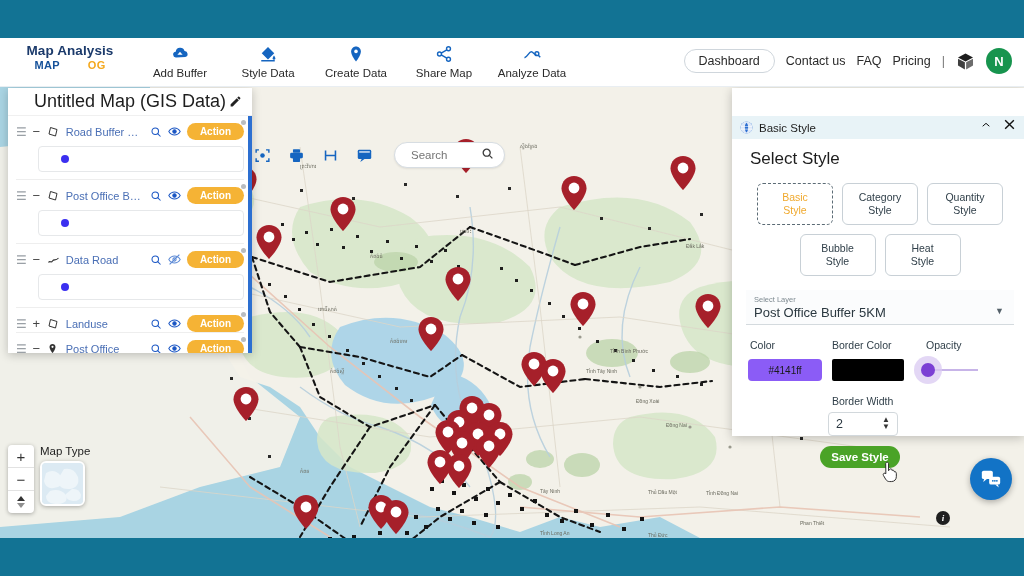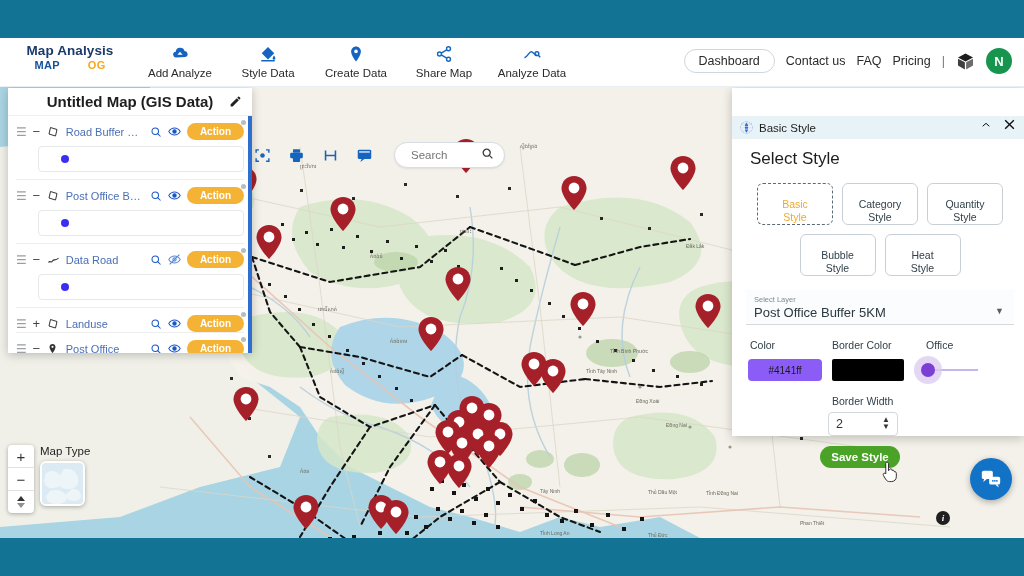--- a/index.html
+++ b/index.html
@@ -95,21 +95,21 @@
     position:absolute; left: 8px; top: 50px;
     width: 244px; height: 265px;
     background:#ffffff;
     box-shadow: 0 2px 9px rgba(0,0,0,.22);
     z-index: 30; overflow:hidden;
   }
   #layers-header {
     height: 28px; display:flex; align-items:center; justify-content:center;
     position:relative; border-bottom:1px solid #f0f0f0;
   }
-  #layers-header .title { font-size: 15px; font-weight:bold; color:#1d1d1d; }
+  #layers-header .title { font-size: 18px; font-weight:normal; color:#1d1d1d; }
   #layers-header .edit-ico { position:absolute; right:10px; top:6px; cursor:pointer; color:#222;}
   .layer-scroll { height: 237px; overflow:hidden; position:relative; }
   .layer-row {
     display:flex; align-items:center; padding: 7px 8px 0 8px; gap:6px;
     position:relative;
   }
   .lr-drag { color:#9aa0a6; font-size:12px; cursor:grab; letter-spacing:-1px;}
   .lr-toggle { color:#444; font-size:13px; cursor:pointer; width:9px; text-align:center;}
   .lr-geo { width:13px; display:flex; align-items:center; color:#333; }
   .lr-name { font-size:11px; color:#4a6fb5; flex:1; overflow:hidden; text-overflow:ellipsis; white-space:nowrap; cursor:pointer;}
@@ -162,21 +162,21 @@
   #sp-header .sp-globe { width:13px;height:13px; display:flex;}
   #sp-header .sp-title { font-size:11.5px; color:#1d1d1d; }
   #sp-header .sp-ctrls { position:absolute; right:8px; top:2px; display:flex; gap:10px; align-items:center;}
   #sp-header .sp-ctrls span { cursor:pointer; color:#111; display:flex; }
   #sp-body { padding: 8px 10px 0 14px; position:relative; height:325px;}
   .sp-h1 { font-size:17px; color:#1d1d1d; margin: 2px 0 14px 4px; }
 
   .style-grid { display:flex; flex-wrap:wrap; gap:9px; justify-content:center; margin-bottom:14px;}
   .style-btn {
     width: 76px; height: 42px; border:1px solid #c8d0d6; border-radius:6px;
-    display:flex; align-items:flex-end; justify-content:center; text-align:center;
+    display:flex; align-items:center; justify-content:center; text-align:center;
     font-size:10.5px; line-height:13px; color:#31404a; cursor:pointer; background:#fff;
   }
   .style-btn.active { color:#f0a92e; border:1px dashed #5b6b75; }
 
   .field-select {
     border-bottom:1px solid #d4dade; background:#fbfcfd;
     padding: 5px 8px 4px 8px; position:relative; margin-bottom:14px;
   }
   .fs-label { font-size:7.5px; color:#7e8a91; }
   .fs-value { font-size:13px; color:#2b3840; margin-top:1px; }
@@ -682,21 +682,21 @@
     </div>
 
     <div class="navitems" id="nav-items">
         <div class="navitem">
           <div class="ni-ico">
             <svg width="18" height="18" viewBox="0 0 24 24" fill="#1565c0">
               <path d="M19 16a4 4 0 00-1-7.9A6 6 0 006.3 9 3.8 3.8 0 007 16.6z"></path>
               <path d="M12 9l3.5 4h-7z" fill="#fff"></path>
             </svg>
           </div>
-          <div class="ni-lbl">Add Analyze</div>
+          <div class="ni-lbl">Add Buffer</div>
         </div>
         <div class="navitem">
           <div class="ni-ico">
             <svg width="18" height="18" viewBox="0 0 24 24" fill="none" stroke="#1565c0" stroke-width="1.9">
               <path d="M5 11l7-7 7 7-7 7z" fill="#1565c0"></path>
               <path d="M20 14c1.5 2.2 1.8 3.2 1.8 4a1.8 1.8 0 11-3.6 0c0-.8.3-1.8 1.8-4z" fill="#1565c0" stroke="none"></path>
               <path d="M3 21h18" stroke="#1565c0" stroke-width="2"></path>
             </svg>
           </div>
           <div class="ni-lbl">Style Data</div>
@@ -947,21 +947,21 @@
 
       <div class="field-select">
         <div class="fs-label">Select Layer</div>
         <div class="fs-value">Post Office Buffer 5KM</div>
         <div class="fs-caret">▼</div>
       </div>
 
       <div class="row-labels">
         <span class="rl" style="position:absolute;left:2px;">Color</span>
         <span class="rl" style="position:absolute;left:84px;">Border Color</span>
-        <span class="rl" style="position:absolute;left:178px;">Office</span>
+        <span class="rl" style="position:absolute;left:178px;">Opacity</span>
       </div>
 
       <div style="display:flex; align-items:center; gap:10px; margin-top:6px; margin-left:2px;">
         <div class="color-swatch" id="color-swatch" style="background: #8b5cf6;">#4141ff</div>
         <div class="border-swatch" id="border-swatch" style="background: rgb(0, 0, 0);"></div>
         <div class="opacity-wrap">
           <div class="op-track"></div>
           <div class="op-halo"></div>
           <div class="op-thumb"></div>
         </div>

